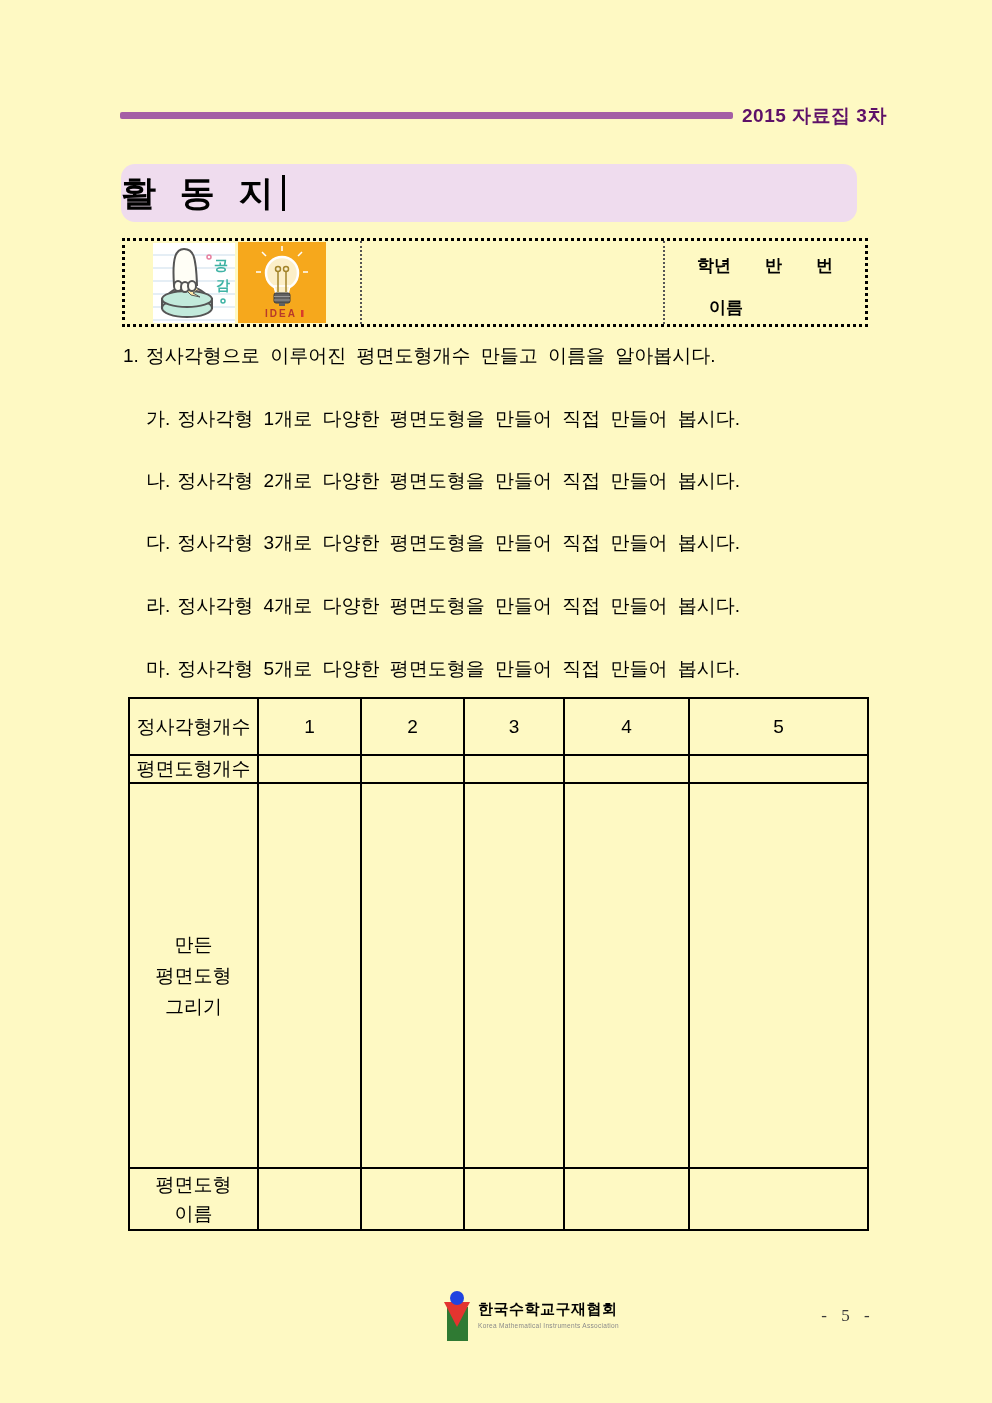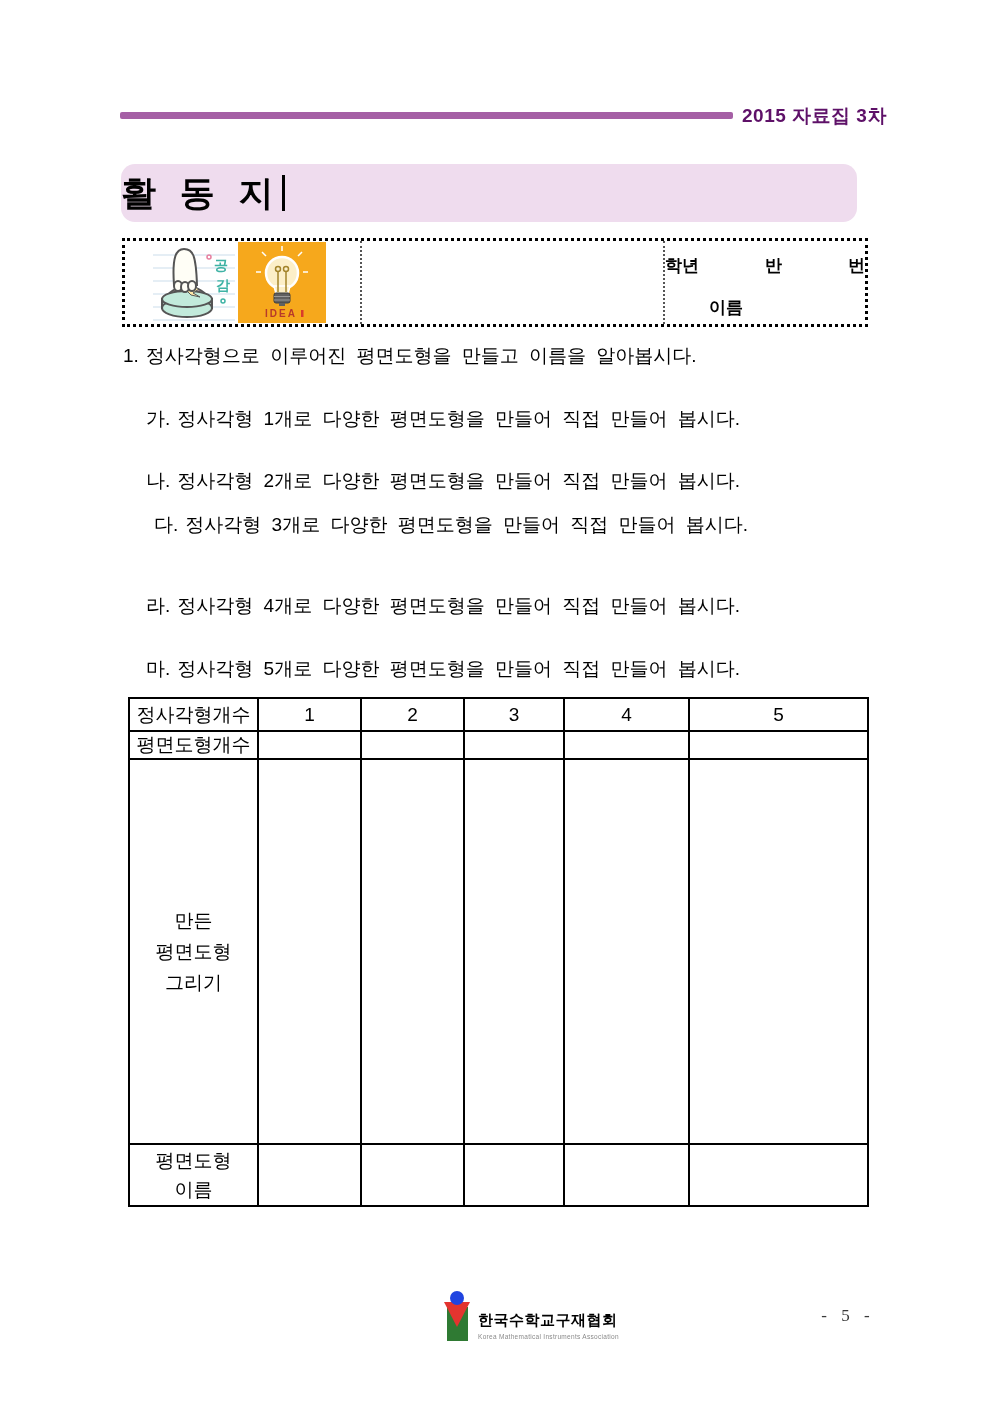--- a/index.html
+++ b/index.html
@@ -1,18 +1,18 @@
 <!DOCTYPE html>
 <html><head>
 <meta charset="utf-8">
 <style>
   * { margin:0; padding:0; box-sizing:border-box; }
   body { background:#e8e8e8; }
   .page {
-    position:relative; width:992px; height:1403px; background:#ffffff;
+    position:relative; width:992px; height:1403px; background:#fef9c3;
     margin:0 auto; font-family:"Liberation Sans", sans-serif; color:#000;
     overflow:hidden;
   }
   
   .header-rule { position:absolute; left:120px; top:112px; width:613px; height:7px; background:#A55FA5; border-radius:2px; }
   .header-label { position:absolute; left:742px; top:103px; width:170px; font-size:19px; font-weight:bold; color:#5E1168; letter-spacing:0.5px; white-space:nowrap; }
 
   
   .title-banner {
     position:absolute; left:121px; top:164px; width:736px; height:58px;
@@ -23,41 +23,41 @@
   .title-cursor { width:3px; height:36px; background:#000; margin-left:2px; }
 
   
   .info-box {
     position:absolute; left:122px; top:238px; width:746px; height:89px;
     border:3px dotted #000; display:flex;
   }
   .info-cell-images { width:235px; display:flex; align-items:center; padding-left:28px; gap:3px; }
   .info-cell-middle { flex:1; border-left:2px dotted #555; border-right:2px dotted #555; }
   .info-cell-fields { width:200px; font-size:17px; font-weight:600; }
-  .fields-line1 { display:flex; justify-content:space-between; gap:34px; margin-top:13px; }
+  .fields-line1 { display:flex; justify-content:center; gap:34px; margin-top:13px; }
   .fields-line2 { margin:19px 0 0 44px; }
 
   
   .question { position:absolute; left:123px; font-size:19px; word-spacing:5px; white-space:nowrap; }
   .item { position:absolute; left:146px; font-size:19px; word-spacing:5px; white-space:nowrap; }
   .q-num, .item-label { margin-right:7px; }
 
   
   .worksheet-table { position:absolute; left:128px; top:697px; border-collapse:collapse; table-layout:fixed; }
   .worksheet-table td { border:2px solid #000; font-size:19px; text-align:center; vertical-align:middle; overflow:hidden; }
-  .row-header { height:33px;padding-left:24px; }
+  .row-header { height:57px;padding-left:24px; }
   .row-count { height:24px; }
   .row-draw { height:385px; }
   .row-name { height:62px; }
   .tall-line { line-height:31px; }
   .name-line { line-height:29px; }
 
   
   .footer-logo { position:absolute; left:441px; top:1291px; display:flex; }
-  .org-text { margin-left:5px; margin-top:20px; }
+  .org-text { margin-left:5px; margin-top:9px; }
   .org-name { font-size:15px; font-weight:bold; letter-spacing:0.5px; white-space:nowrap; }
   .org-subtitle { font-size:6.5px; color:#8a8a8a; margin-top:3px; letter-spacing:0.3px; white-space:nowrap; }
   .page-number { position:absolute; left:818px; top:1306px; width:60px; text-align:center; font-size:17px; font-family:"Liberation Serif", serif; color:#3a3a3a; letter-spacing:5px; white-space:nowrap; }
 </style>
 </head>
 <body>
 
 <div class="page">
 
   <div class="header-rule"></div>
@@ -124,30 +124,30 @@
       <div class="fields-line1">
         <span>학년</span>
         <span>반</span>
         <span>번</span>
       </div>
       <div class="fields-line2">이름</div>
     </div>
   </div>
 
   <div class="question" style="top:343px;">
-    <span class="q-num">1.</span><span>정사각형으로 이루어진 평면도형을 만들고 이름을 알아봅시다.</span>
+    <span class="q-num">1.</span><span>정사각형으로 이루어진 평면도형개수 만들고 이름을 알아봅시다.</span>
   </div>
 
   <div class="item" style="top:406px;">
     <span class="item-label">가.</span><span>정사각형 1개로 다양한 평면도형을 만들어 직접 만들어 봅시다.</span>
   </div>
   <div class="item" style="top:468px;">
     <span class="item-label">나.</span><span>정사각형 2개로 다양한 평면도형을 만들어 직접 만들어 봅시다.</span>
   </div>
-  <div class="item" style="top:512px;margin-left:8px;">
+  <div class="item" style="top:530px;">
     <span class="item-label">다.</span><span>정사각형 3개로 다양한 평면도형을 만들어 직접 만들어 봅시다.</span>
   </div>
   <div class="item" style="top:593px;">
     <span class="item-label">라.</span><span>정사각형 4개로 다양한 평면도형을 만들어 직접 만들어 봅시다.</span>
   </div>
   <div class="item" style="top:656px;">
     <span class="item-label">마.</span><span>정사각형 5개로 다양한 평면도형을 만들어 직접 만들어 봅시다.</span>
   </div>
 
   <table class="worksheet-table">

